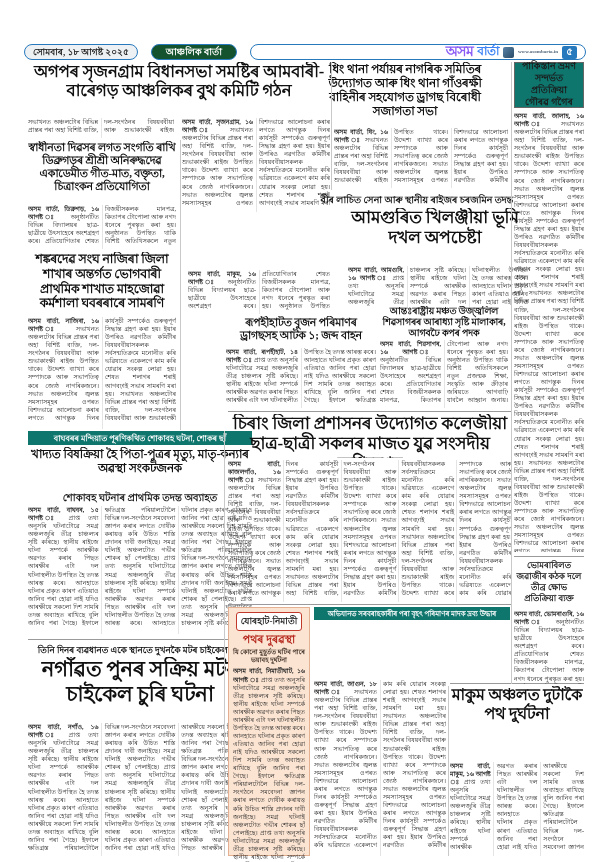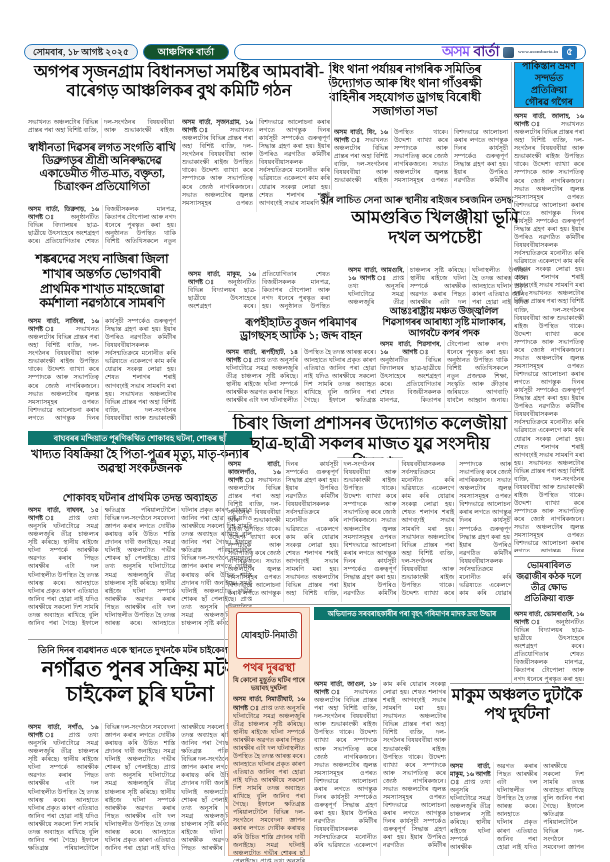--- a/index.html
+++ b/index.html
@@ -3,27 +3,27 @@
 <meta charset="utf-8">
 <style>
   html,body{margin:0;padding:0;background:#9a9a9a;}
   #paper{
     position:relative;width:610px;height:862px;background:#ffffff;
     font-family:"Liberation Serif","DejaVu Serif",serif;
     color:#1a1a1a;overflow:hidden;margin:0 auto;
   }
   .abs{position:absolute;box-sizing:border-box;}
   
-  .banner{display:flex;align-items:stretch;gap:5px;}
+  .banner{display:flex;align-items:stretch;gap:13px;}
   .pill{border:1.5px solid #2779bd;border-radius:9px;background:#eef1f4;
         display:flex;align-items:center;padding:0 8px;font-weight:bold;font-size:9px;color:#222;}
   .pill.blue{background:#14532d;color:#fff;font-size:9.5px;padding:0 14px;}
   .pill.right{flex:1;background:#fff;justify-content:flex-end;gap:4px;}
   .mast-black{font-size:14px;font-weight:bold;color:#8b5cf6;letter-spacing:-0.5px;}
-  .mast-red{font-size:14px;font-weight:bold;color:#4c1d95;letter-spacing:-0.5px;}
+  .mast-red{font-size:12px;font-weight:bold;color:#3b82f6;letter-spacing:-0.5px;}
   .mast-logo{width:11px;height:11px;background:linear-gradient(135deg,#5b84a8,#284a66);border-radius:2px;}
   .mast-web{font-size:5px;color:#55697c;line-height:1.1;text-align:left;}
   .pagenum{width:15px;height:13px;background:#2779bd;color:#fff;font-size:10px;font-weight:bold;
            display:flex;align-items:center;justify-content:center;border-radius:2px;}
   
   .hl{font-weight:bold;color:#101010;text-align:center;line-height:1.18;letter-spacing:-0.2px;overflow:hidden;}
   .kick{font-weight:bold;color:#101010;text-align:center;overflow:hidden;white-space:nowrap;}
   .kickbar{background:#0f766e;color:#fff;font-weight:bold;text-align:center;overflow:hidden;
            display:flex;align-items:center;justify-content:center;white-space:nowrap;}
   .sub{font-weight:bold;text-align:center;overflow:hidden;white-space:nowrap;}
@@ -31,26 +31,26 @@
   .body{font-size:6.2px;line-height:1.3;text-align:justify;color:#232323;overflow:hidden;}
   .body .dl{font-weight:bold;}
   .c2{column-count:2;column-gap:6px;column-rule:1px solid #e4e4e4;}
   .c3{column-count:3;column-gap:6px;column-rule:1px solid #e4e4e4;}
   .c5{column-count:5;column-gap:5px;column-rule:1px solid #e4e4e4;}
   .vline{width:1px;background:#c9c9c9;}
   .hlineD{height:1px;background:#9a9a9a;}
   
   .jbox{background:#fbe4d2;border:1px solid #e3b091;padding:4px 4px 0 4px;}
   .jbox .t1{background:#fff;border:1px solid #c0392b;border-radius:3px;font-weight:bold;
-            font-size:9px;text-align:center;color:#222;padding:15px 0;margin:0 3px;}
+            font-size:9px;text-align:center;color:#222;padding:1px 0;margin:0 3px;}
   .jbox .t2{font-weight:bold;font-size:11px;text-align:center;color:#b5271d;line-height:1.2;margin-top:2px;}
   .jbox .t3{font-weight:bold;font-size:6.5px;text-align:center;color:#3a2a20;line-height:1.25;margin:2px 0 3px 0;}
   .jbox .body{height:196px;}
   
-  .titlebox{border:1.5px solid #666;background:#0ea5e9;font-weight:bold;font-size:9.5px;
+  .titlebox{border:1.5px solid #666;background:#0f766e;font-weight:bold;font-size:9.5px;
             text-align:center;line-height:1.25;display:flex;align-items:center;justify-content:center;padding:4px;}
   .rtitle{font-weight:bold;font-size:8.5px;text-align:center;line-height:1.3;overflow:hidden;}
 </style>
 </head>
 <body>
 
 <div id="paper">
 
   <div class="abs banner" style="left:24px;top:44px;width:562px;height:16px;">
     <div class="pill">
@@ -68,21 +68,21 @@
     </div>
   </div>
 
   <div class="abs hl" style="left:28px;top:62px;width:302px;height:54px;font-size:16.5px;">অগপৰ সৃজনগ্ৰাম বিধানসভা সমষ্টিৰ আমবাৰী-বাৰেগড় আঞ্চলিকৰ বুথ কমিটি গঠন</div>
   <div class="abs body c2" style="left:28px;top:118px;width:146px;height:20px;"><span>সভাখনত অঞ্চলটোৰ বিভিন্ন প্ৰান্তৰ পৰা অহা বিশিষ্ট ব্যক্তি, দল-সংগঠনৰ বিষয়ববীয়া আৰু শুভাকাংক্ষী ৰাইজ উপস্থিত থাকে। উদ্দেশ্য ব্যাখ্যা কৰে সম্পাদকে আৰু সভাপতিত্ব কৰে জ্যেষ্ঠ নাগৰিকজনে। সভাত অঞ্চলটোৰ জ্বলন্ত সমস্যাসমূহৰ ওপৰত বিশদভাৱে আলোচনা কৰাৰ লগতে আগন্তুক দিনৰ কাৰ্যসূচী সম্পৰ্কেও গুৰুত্বপূৰ্ণ সিদ্ধান্ত গ্ৰহণ কৰা হয়। ইয়াৰ উপৰিও নৱগঠিত কমিটীৰ বিষয়ববীয়াসকলক সৰ্বসন্মতিক্ৰমে মনোনীত কৰি ভৱিষ্যতে একেলগে কাম কৰি যোৱাৰ সংকল্প লোৱা হয়। শেষত শলাগৰ শৰাই আগবঢ়াই সভাৰ সামৰণি মৰা হয়।</span></div>
   <div class="abs body c2" style="left:182px;top:118px;width:148px;height:94px;"><b class="dl">অসম বাৰ্তা, সৃজনগ্ৰাম, ১৬ আগষ্ট ঃ</b> <span>সভাখনত অঞ্চলটোৰ বিভিন্ন প্ৰান্তৰ পৰা অহা বিশিষ্ট ব্যক্তি, দল-সংগঠনৰ বিষয়ববীয়া আৰু শুভাকাংক্ষী ৰাইজ উপস্থিত থাকে। উদ্দেশ্য ব্যাখ্যা কৰে সম্পাদকে আৰু সভাপতিত্ব কৰে জ্যেষ্ঠ নাগৰিকজনে। সভাত অঞ্চলটোৰ জ্বলন্ত সমস্যাসমূহৰ ওপৰত বিশদভাৱে আলোচনা কৰাৰ লগতে আগন্তুক দিনৰ কাৰ্যসূচী সম্পৰ্কেও গুৰুত্বপূৰ্ণ সিদ্ধান্ত গ্ৰহণ কৰা হয়। ইয়াৰ উপৰিও নৱগঠিত কমিটীৰ বিষয়ববীয়াসকলক সৰ্বসন্মতিক্ৰমে মনোনীত কৰি ভৱিষ্যতে একেলগে কাম কৰি যোৱাৰ সংকল্প লোৱা হয়। শেষত শলাগৰ শৰাই আগবঢ়াই সভাৰ সামৰণি মৰা হয়। সভাখনত অঞ্চলটোৰ বিভিন্ন প্ৰান্তৰ পৰা অহা বিশিষ্ট ব্যক্তি, দল-সংগঠনৰ বিষয়ববীয়া আৰু শুভাকাংক্ষী ৰাইজ উপস্থিত থাকে। উদ্দেশ্য ব্যাখ্যা কৰে সম্পাদকে আৰু সভাপতিত্ব কৰে জ্যেষ্ঠ নাগৰিকজনে। সভাত অঞ্চলটোৰ জ্বলন্ত সমস্যাসমূহৰ ওপৰত বিশদভাৱে আলোচনা কৰাৰ লগতে আগন্তুক দিনৰ কাৰ্যসূচী সম্পৰ্কেও গুৰুত্বপূৰ্ণ সিদ্ধান্ত গ্ৰহণ কৰা হয়। ইয়াৰ উপৰিও নৱগঠিত কমিটীৰ বিষয়ববীয়াসকলক সৰ্বসন্মতিক্ৰমে মনোনীত কৰি ভৱিষ্যতে একেলগে কাম কৰি যোৱাৰ সংকল্প লোৱা হয়। শেষত শলাগৰ শৰাই আগবঢ়াই সভাৰ সামৰণি মৰা হয়।</span></div>
 
   <div class="abs hl" style="left:28px;top:141px;width:148px;height:62px;font-size:11px;">স্বাধীনতা দিৱসৰ লগত সংগতি ৰাখি ডিব্ৰুগড়ৰ শ্ৰীশ্ৰী অনিৰুদ্ধদেৱ একাডেমীত গীত-মাত, বক্তৃতা, চিত্ৰাংকন প্ৰতিযোগিতা</div>
   <div class="abs body c2" style="left:28px;top:205px;width:148px;height:44px;"><b class="dl">অসম বাৰ্তা, ডিব্ৰুগড়, ১৬ আগষ্ট ঃ</b> <span>অনুষ্ঠানটিত বিভিন্ন বিদ্যালয়ৰ ছাত্ৰ-ছাত্ৰীয়ে উৎসাহেৰে অংশগ্ৰহণ কৰে। প্ৰতিযোগিতাৰ শেষত বিজয়ীসকলক মানপত্ৰ, কিতাপৰ টোপোলা আৰু নগদ ধনেৰে পুৰস্কৃত কৰা হয়। অনুষ্ঠানত উপস্থিত থাকি বিশিষ্ট অতিথিসকলে নতুন প্ৰজন্মক শিক্ষা, সংস্কৃতি আৰু ক্ৰীড়াৰ জৰিয়তে আগবাঢ়ি যাবলৈ আহ্বান জনায়। উদ্যোক্তাসকলে সকলোৰে সহায়-সহযোগিতাৰ বাবে কৃতজ্ঞতা প্ৰকাশ কৰে আৰু ভৱিষ্যতেও এনে অনুষ্ঠান অব্যাহত ৰাখিব বুলি জানিবলৈ দিয়ে। লগতে অঞ্চলটোৰ ৰাইজেও এই প্ৰচেষ্টাক ভূয়সী প্ৰশংসা কৰে।</span></div>
 
-  <div class="abs hl" style="left:28px;top:252px;width:148px;height:62px;font-size:12.5px;">শঙ্কৰদেৱ সংঘ নাজিৰা জিলা শাখাৰ অন্তৰ্গত ভোগবাৰী প্ৰাথমিক শাখাত মাহজোৱা কৰ্মশালা নৱগঠাৰে সামৰণি</div>
+  <div class="abs hl" style="left:28px;top:252px;width:148px;height:62px;font-size:12.5px;">শঙ্কৰদেৱ সংঘ নাজিৰা জিলা শাখাৰ অন্তৰ্গত ভোগবাৰী প্ৰাথমিক শাখাত মাহজোৱা কৰ্মশালা ঘবৰৰাৰে সামৰণি</div>
   <div class="abs body c2" style="left:28px;top:317px;width:148px;height:112px;"><b class="dl">অসম বাৰ্তা, নাজিৰা, ১৬ আগষ্ট ঃ</b> <span>সভাখনত অঞ্চলটোৰ বিভিন্ন প্ৰান্তৰ পৰা অহা বিশিষ্ট ব্যক্তি, দল-সংগঠনৰ বিষয়ববীয়া আৰু শুভাকাংক্ষী ৰাইজ উপস্থিত থাকে। উদ্দেশ্য ব্যাখ্যা কৰে সম্পাদকে আৰু সভাপতিত্ব কৰে জ্যেষ্ঠ নাগৰিকজনে। সভাত অঞ্চলটোৰ জ্বলন্ত সমস্যাসমূহৰ ওপৰত বিশদভাৱে আলোচনা কৰাৰ লগতে আগন্তুক দিনৰ কাৰ্যসূচী সম্পৰ্কেও গুৰুত্বপূৰ্ণ সিদ্ধান্ত গ্ৰহণ কৰা হয়। ইয়াৰ উপৰিও নৱগঠিত কমিটীৰ বিষয়ববীয়াসকলক সৰ্বসন্মতিক্ৰমে মনোনীত কৰি ভৱিষ্যতে একেলগে কাম কৰি যোৱাৰ সংকল্প লোৱা হয়। শেষত শলাগৰ শৰাই আগবঢ়াই সভাৰ সামৰণি মৰা হয়। সভাখনত অঞ্চলটোৰ বিভিন্ন প্ৰান্তৰ পৰা অহা বিশিষ্ট ব্যক্তি, দল-সংগঠনৰ বিষয়ববীয়া আৰু শুভাকাংক্ষী ৰাইজ উপস্থিত থাকে। উদ্দেশ্য ব্যাখ্যা কৰে সম্পাদকে আৰু সভাপতিত্ব কৰে জ্যেষ্ঠ নাগৰিকজনে। সভাত অঞ্চলটোৰ জ্বলন্ত সমস্যাসমূহৰ ওপৰত বিশদভাৱে আলোচনা কৰাৰ লগতে আগন্তুক দিনৰ কাৰ্যসূচী সম্পৰ্কেও গুৰুত্বপূৰ্ণ সিদ্ধান্ত গ্ৰহণ কৰা হয়। ইয়াৰ উপৰিও নৱগঠিত কমিটীৰ বিষয়ববীয়াসকলক সৰ্বসন্মতিক্ৰমে মনোনীত কৰি ভৱিষ্যতে একেলগে কাম কৰি যোৱাৰ সংকল্প লোৱা হয়। শেষত শলাগৰ শৰাই আগবঢ়াই সভাৰ সামৰণি মৰা হয়।</span></div>
 
   <div class="abs kickbar" style="left:28px;top:431px;width:224px;height:14px;font-size:8px;">বাঘবৰৰ মন্দিয়াত পূৰণিকথিত শোকাবহ ঘটনা, শোকৰ ছাঁ</div>
   <div class="abs hl" style="left:28px;top:447px;width:224px;height:42px;font-size:12px;font-family:Liberation Serif, serif;">খাদ্যত বিষক্ৰিয়া হৈ পিতা-পুত্ৰৰ মৃত্যু, মাতৃ-কন্যাৰ অৱস্থা সংকটজনক</div>
   <div class="abs sub" style="left:28px;top:490px;width:224px;height:14px;font-size:10px;">শোকাবহ ঘটনাৰ প্ৰাথমিক তদন্ত অব্যাহত</div>
   <div class="abs body c3" style="left:28px;top:506px;width:224px;height:128px;"><b class="dl">অসম বাৰ্তা, বাঘবৰ, ১৫ আগষ্ট ঃ</b> <span>প্ৰাপ্ত তথ্য অনুসৰি ঘটনাটোৱে সমগ্ৰ অঞ্চলজুৰি তীব্ৰ চাঞ্চল্যৰ সৃষ্টি কৰিছে। স্থানীয় ৰাইজে ঘটনা সম্পৰ্কে আৰক্ষীক অৱগত কৰাৰ পিছত আৰক্ষীৰ এটা দল ঘটনাস্থলীত উপস্থিত হৈ তদন্ত আৰম্ভ কৰে। আনহাতে ঘটনাৰ প্ৰকৃত কাৰণ এতিয়াও জানিব পৰা হোৱা নাই যদিও আৰক্ষীয়ে সকলো দিশ সামৰি তদন্ত অব্যাহত ৰাখিছে বুলি জানিব পৰা গৈছে। ইফালে ক্ষতিগ্ৰস্ত পৰিয়ালটোলৈ বিভিন্ন দল-সংগঠনে সমবেদনা জ্ঞাপন কৰাৰ লগতে দোষীক কৰায়ত্ত কৰি উচিত শাস্তি প্ৰদানৰ দাবী জনাইছে। সমগ্ৰ ঘটনাই অঞ্চলটোত গভীৰ শোকৰ ছাঁ পেলাইছে। প্ৰাপ্ত তথ্য অনুসৰি ঘটনাটোৱে সমগ্ৰ অঞ্চলজুৰি তীব্ৰ চাঞ্চল্যৰ সৃষ্টি কৰিছে। স্থানীয় ৰাইজে ঘটনা সম্পৰ্কে আৰক্ষীক অৱগত কৰাৰ পিছত আৰক্ষীৰ এটা দল ঘটনাস্থলীত উপস্থিত হৈ তদন্ত আৰম্ভ কৰে। আনহাতে ঘটনাৰ প্ৰকৃত কাৰণ এতিয়াও জানিব পৰা হোৱা নাই যদিও আৰক্ষীয়ে সকলো দিশ সামৰি তদন্ত অব্যাহত ৰাখিছে বুলি জানিব পৰা গৈছে। ইফালে ক্ষতিগ্ৰস্ত পৰিয়ালটোলৈ বিভিন্ন দল-সংগঠনে সমবেদনা জ্ঞাপন কৰাৰ লগতে দোষীক কৰায়ত্ত কৰি উচিত শাস্তি প্ৰদানৰ দাবী জনাইছে। সমগ্ৰ ঘটনাই অঞ্চলটোত গভীৰ শোকৰ ছাঁ পেলাইছে। প্ৰাপ্ত তথ্য অনুসৰি ঘটনাটোৱে সমগ্ৰ অঞ্চলজুৰি তীব্ৰ চাঞ্চল্যৰ সৃষ্টি কৰিছে। স্থানীয় ৰাইজে ঘটনা সম্পৰ্কে আৰক্ষীক অৱগত কৰাৰ পিছত আৰক্ষীৰ এটা দল ঘটনাস্থলীত উপস্থিত হৈ তদন্ত আৰম্ভ কৰে। আনহাতে ঘটনাৰ প্ৰকৃত কাৰণ এতিয়াও জানিব পৰা হোৱা নাই যদিও আৰক্ষীয়ে সকলো দিশ সামৰি তদন্ত অব্যাহত ৰাখিছে বুলি জানিব পৰা গৈছে। ইফালে ক্ষতিগ্ৰস্ত পৰিয়ালটোলৈ বিভিন্ন দল-সংগঠনে সমবেদনা জ্ঞাপন কৰাৰ লগতে দোষীক কৰায়ত্ত কৰি উচিত শাস্তি প্ৰদানৰ দাবী জনাইছে। সমগ্ৰ ঘটনাই অঞ্চলটোত গভীৰ শোকৰ ছাঁ পেলাইছে।</span></div>
 
   <div class="abs hlineD" style="left:28px;top:639px;width:224px;"></div>
 
   <div class="abs kick" style="left:28px;top:643px;width:224px;height:13px;font-size:8.8px;">তিনি দিনৰ ব্যৱধানত একে স্থানতে দুখনকৈ মটৰ চাইকেল চুৰি</div>

